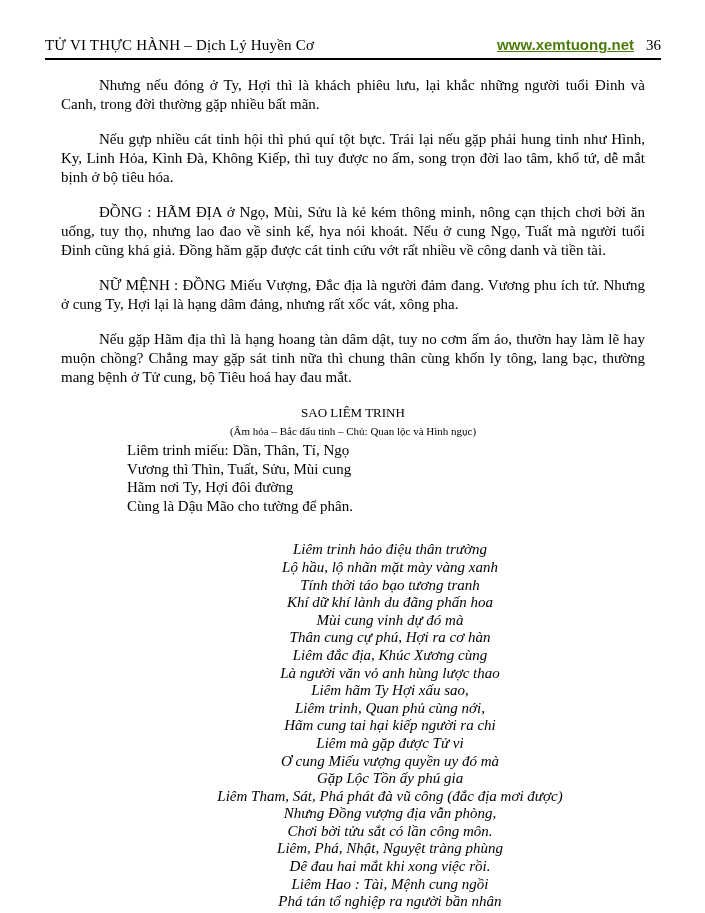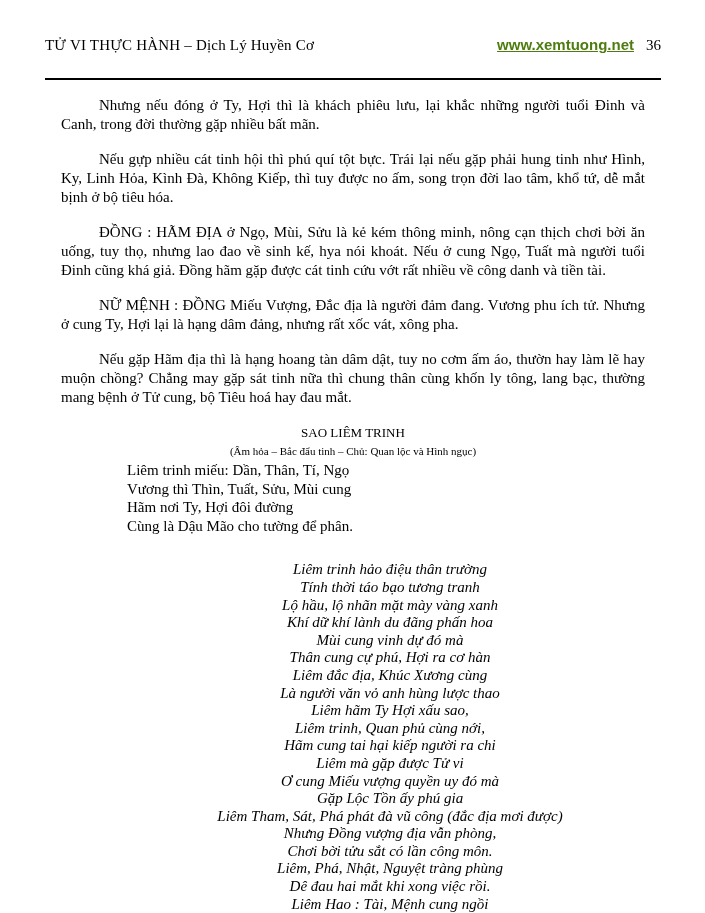--- a/index.html
+++ b/index.html
@@ -13,21 +13,21 @@
     padding: 36px 44px 0 45px;
     font-family: "Liberation Serif", serif;
     color: #000000;
     overflow: hidden;
   }
   .header {
     display: flex;
     justify-content: space-between;
     align-items: baseline;
     border-bottom: 2px solid #000;
-    padding-bottom: 24px;
+    padding-bottom: 4px;
     text-align: center;
   }
   .book-title {
     font-size: 15px;
     letter-spacing: 0.2px;
     white-space: nowrap;
   }
   .header-right {
     display: flex;
     align-items: baseline;
@@ -99,22 +99,22 @@
 
     <div class="verse">
         <div>Liêm trinh miếu: Dần, Thân, Tí, Ngọ</div>
         <div>Vương thì Thìn, Tuất, Sửu, Mùi cung</div>
         <div>Hãm nơi Ty, Hợi đôi đường</div>
         <div>Cùng là Dậu Mão cho tường để phân.</div>
       </div>
 
     <div class="poem">
         <div>Liêm trinh hảo điệu thân trường</div>
+        <div>Lộ hầu, lộ nhãn mặt mày vàng xanh</div>
         <div>Tính thời táo bạo tương tranh</div>
-        <div>Lộ hầu, lộ nhãn mặt mày vàng xanh</div>
         <div>Khí dữ khí lành du đãng phấn hoa</div>
         <div>Mùi cung vinh dự đó mà</div>
         <div>Thân cung cự phú, Hợi ra cơ hàn</div>
         <div>Liêm đắc địa, Khúc Xương cùng</div>
         <div>Là người văn vỏ anh hùng lược thao</div>
         <div>Liêm hãm Ty Hợi xấu sao,</div>
         <div>Liêm trinh, Quan phủ cùng nới,</div>
         <div>Hãm cung tai hại kiếp người ra chi</div>
         <div>Liêm mà gặp được Tử vi</div>
         <div>Ơ cung Miếu vượng quyền uy đó mà</div>

